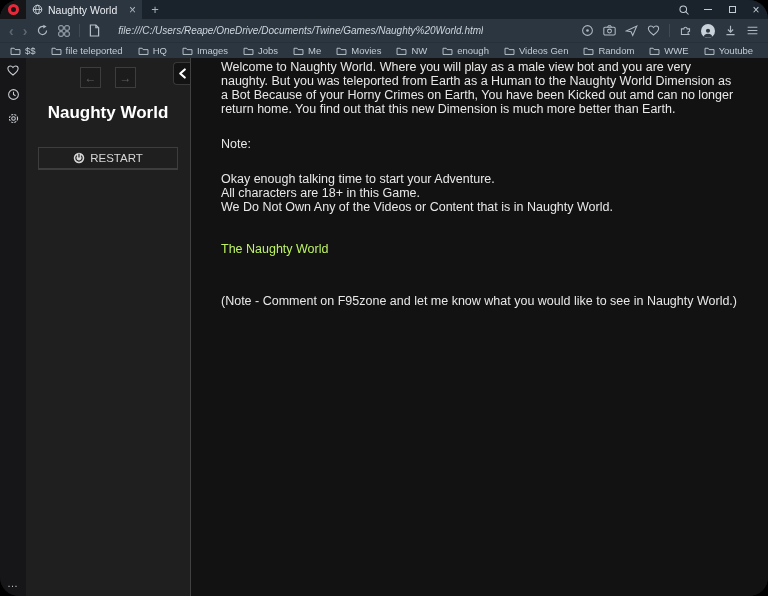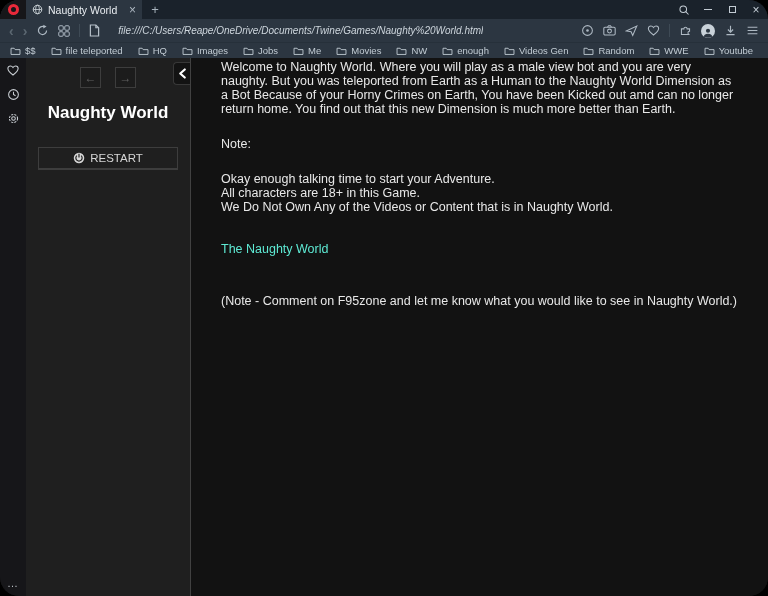--- a/index.html
+++ b/index.html
@@ -50,21 +50,21 @@
   .game-title { text-align:center; color:#fff; font-size:17px; font-weight:bold; margin:15px 0 24px; }
   .menu { border:1px solid #3d3d3d; }
   .menu-btn { width:100%; height:21px; background:transparent; border:0; color:#d6d6d6; font-family:"Liberation Sans", sans-serif; font-size:11.5px; display:flex; align-items:center; justify-content:center; gap:5px; cursor:pointer; }
   .menu-btn:first-child { border-bottom:1px solid #3d3d3d; }
   .menu-btn svg { color:#d6d6d6; }
 
   .passage { flex:1; background:#121212; padding:2px 30px 0; color:#e8e8e8; font-size:12.5px; line-height:14px; overflow:hidden; }
   .p-gap1 { margin-top:21px; }
   .p-gap2 { margin-top:28px; }
   .p-gap3 { margin-top:38px; }
-  .tw-link { color:#5eead4; cursor:pointer; display:inline-block; }
+  .tw-link { color:#bef264; cursor:pointer; display:inline-block; }
 </style>
 </head>
 <body>
 
 <div class="window">
 
   <div class="tabbar">
     <div class="opera-btn">
       <span class="opera-ring"></span>
     </div>

